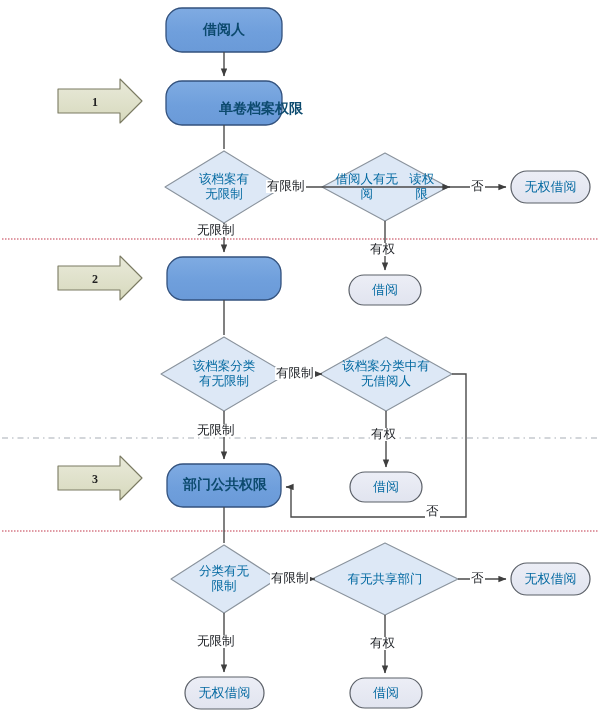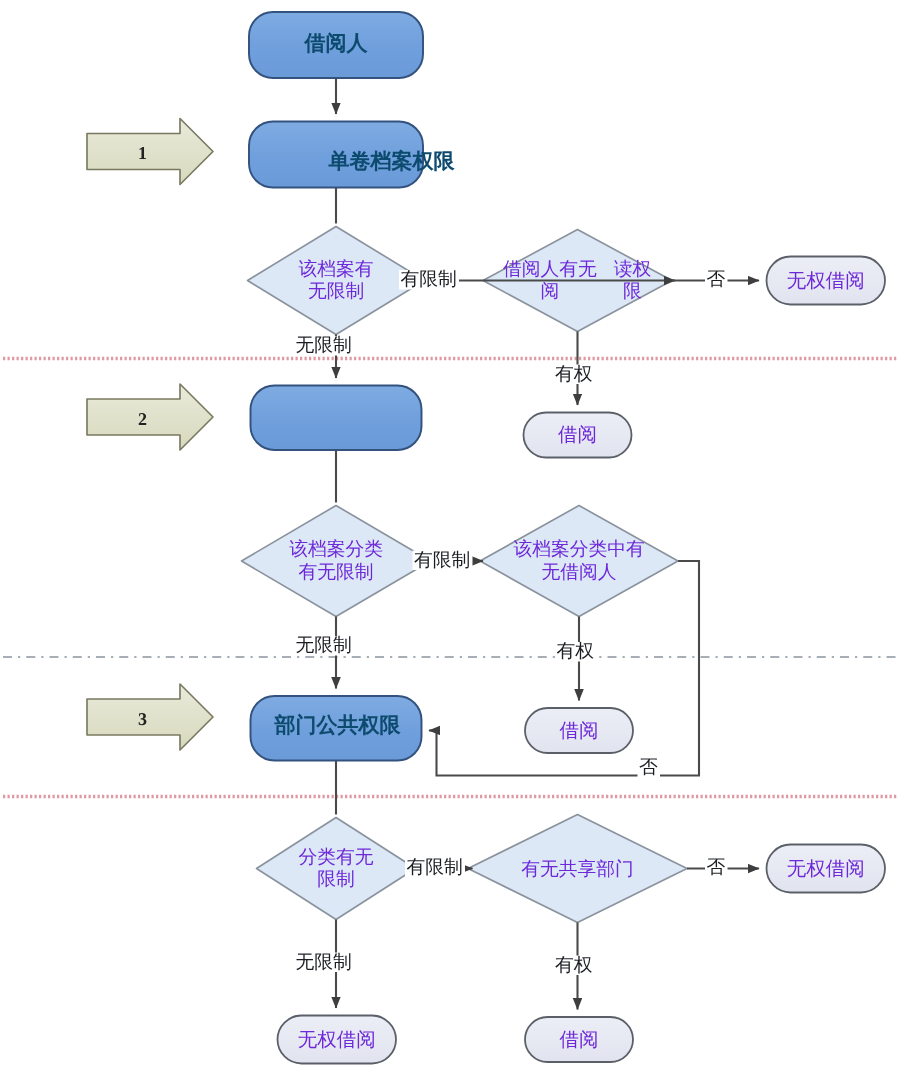--- a/index.html
+++ b/index.html
@@ -24,21 +24,21 @@
   }
   
   .node {
     position: absolute;
     display: flex;
     align-items: center;
     justify-content: center;
     text-align: center;
     box-sizing: border-box;
     line-height: 1.18;
-    color: #6d28d9;
+    color: #0369a1;
   }
   .node.process {
     font-weight: bold;
     font-size: 14px;
     color: #0c4a6e;
   }
   .node.terminal {
     font-size: 13px;
   }
   .node.decision {

